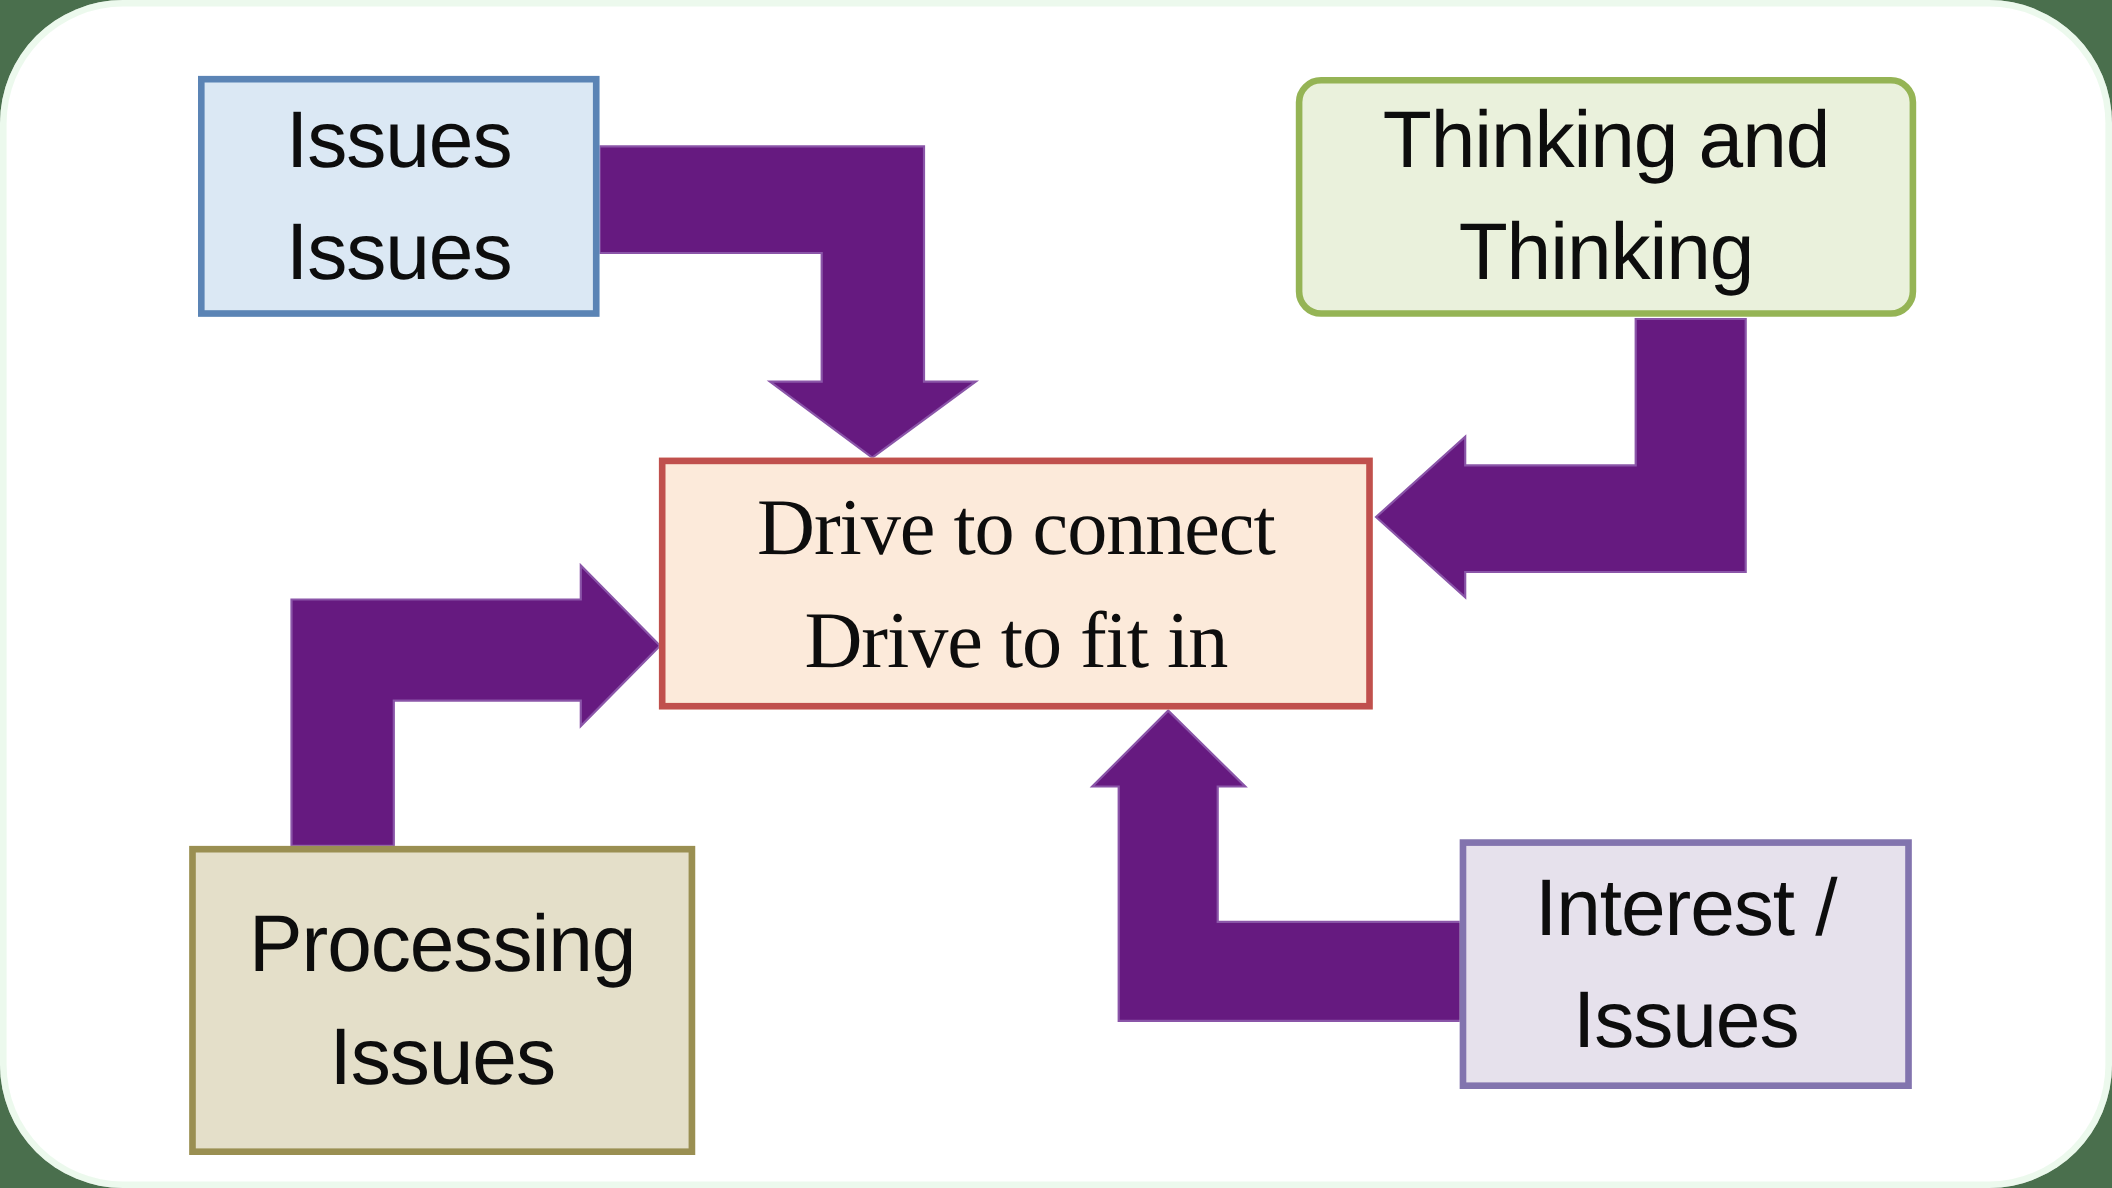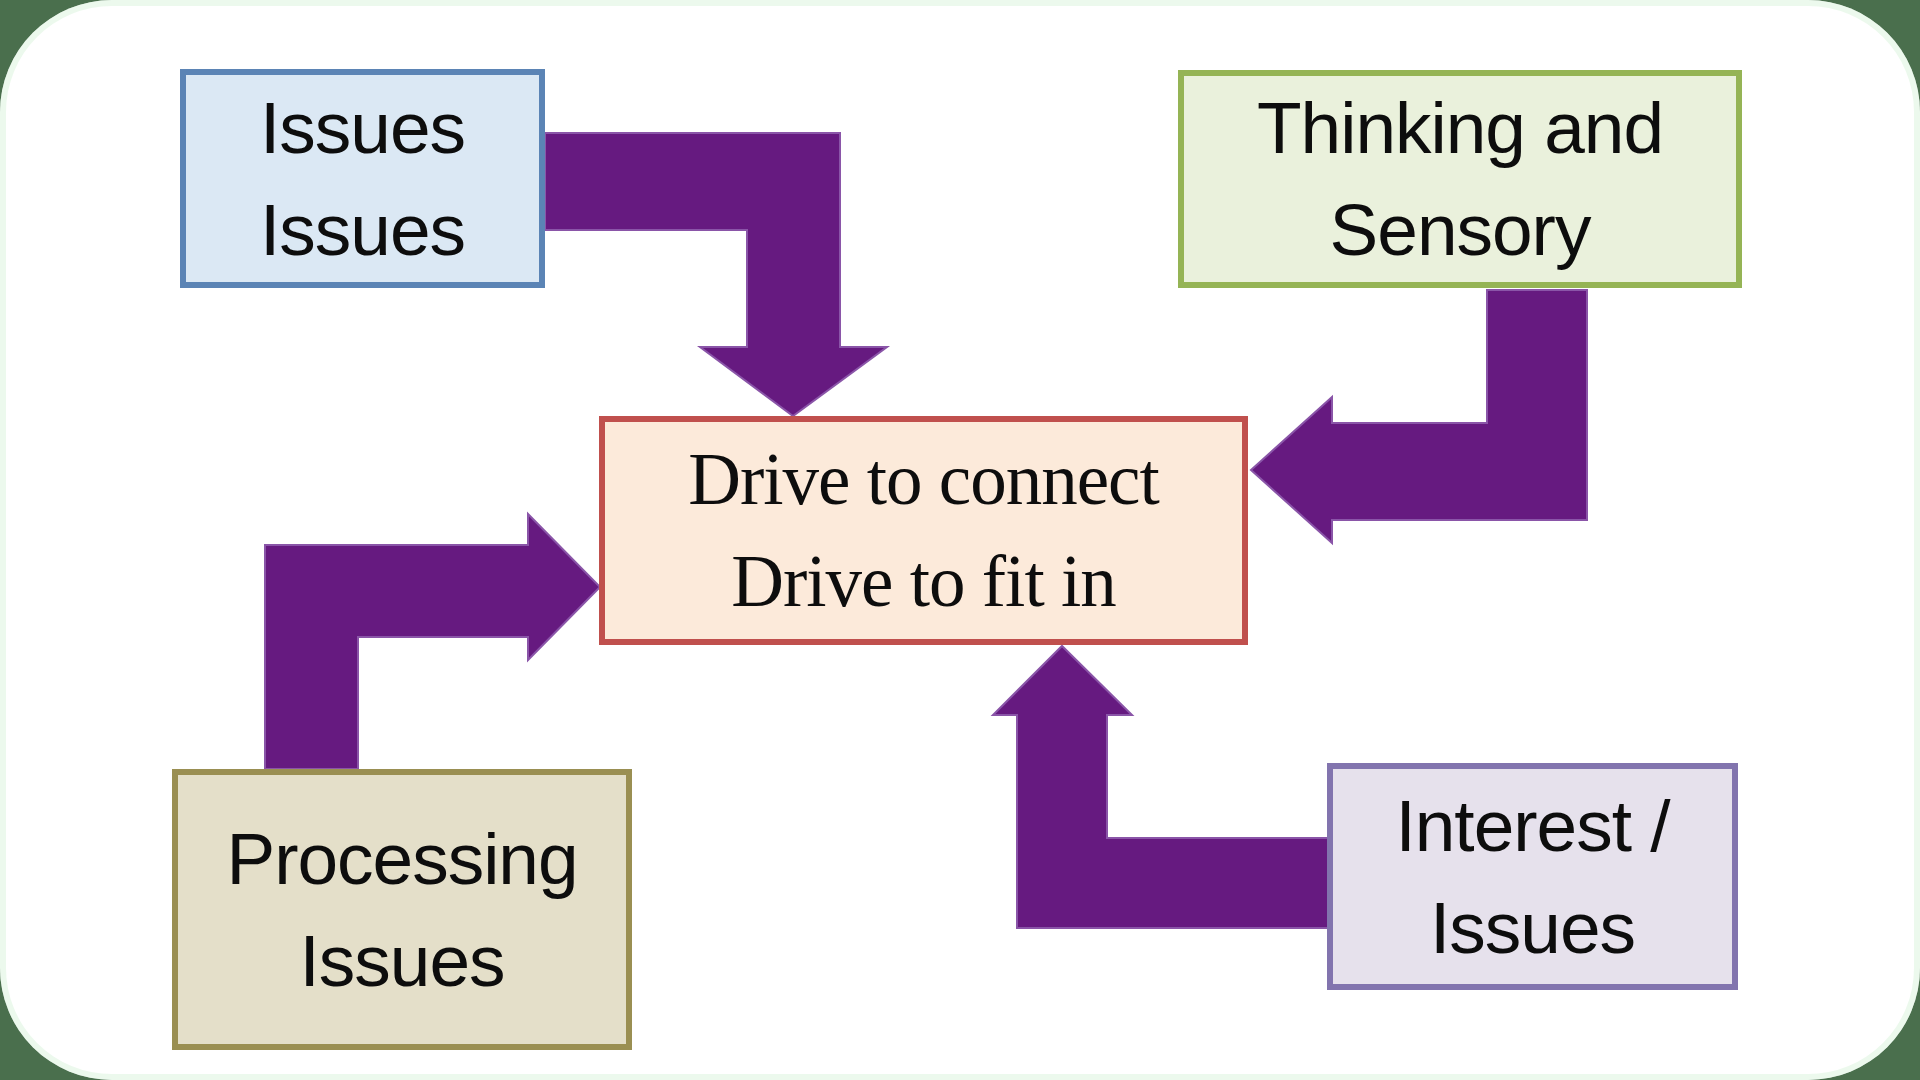--- a/index.html
+++ b/index.html
@@ -39,21 +39,21 @@
     justify-content: center;
     text-align: center;
     color: #0d0d0d;
     font-size: 73px;
     line-height: 102px;
     letter-spacing: -1px;
     white-space: nowrap;
   }
   .box span { display: block; }
   .box-sensory    { left: 180px;  top: 69px;  width: 365px; height: 219px; }
-  .box-thinking   { left: 1178px; top: 70px;  width: 564px; height: 218px; }
+  .box-thinking   { left: 1178px; top: 70px;  width: 564px; height: 218px; border-radius: 23px; }
   .box-center     { left: 599px;  top: 416px; width: 649px; height: 229px; }
   .box-processing { left: 172px;  top: 769px; width: 460px; height: 281px; }
   .box-interest   { left: 1327px; top: 763px; width: 411px; height: 227px; }
 </style>
 </head>
 <body style="background-color: rgb(74, 111, 77);">
 
 <div class="slide" style="background-color: rgb(255, 255, 255);">
 
   <svg class="arrow-layer" viewBox="0 0 1920 1080">
@@ -63,21 +63,21 @@
     <polygon points="1329,838 1107,838 1107,715 1132,715 1062,646 993,715 1017,715 1017,928 1329,928" fill="#661a80" stroke="#8a55a8"></polygon>
   </svg>
 
   <div class="box box-sensory" style="background-color: rgb(219, 232, 244); border-color: rgb(91, 132, 181);">
     <span>Issues</span>
     <span>Issues</span>
   </div>
 
   <div class="box box-thinking" style="background-color: rgb(234, 241, 220); border-color: rgb(149, 180, 85);">
     <span>Thinking and</span>
-    <span>Sensory</span>
+    <span>Thinking</span>
   </div>
 
   <div class="box box-center" style="background-color: rgb(252, 234, 218); border-color: rgb(192, 80, 77); font-family: Liberation Serif, serif;">
     <span>Drive to connect</span>
     <span>Drive to fit in</span>
   </div>
 
   <div class="box box-processing" style="background-color: rgb(228, 223, 201); border-color: rgb(154, 143, 82);">
     <span>Processing</span>
     <span>Issues</span>

